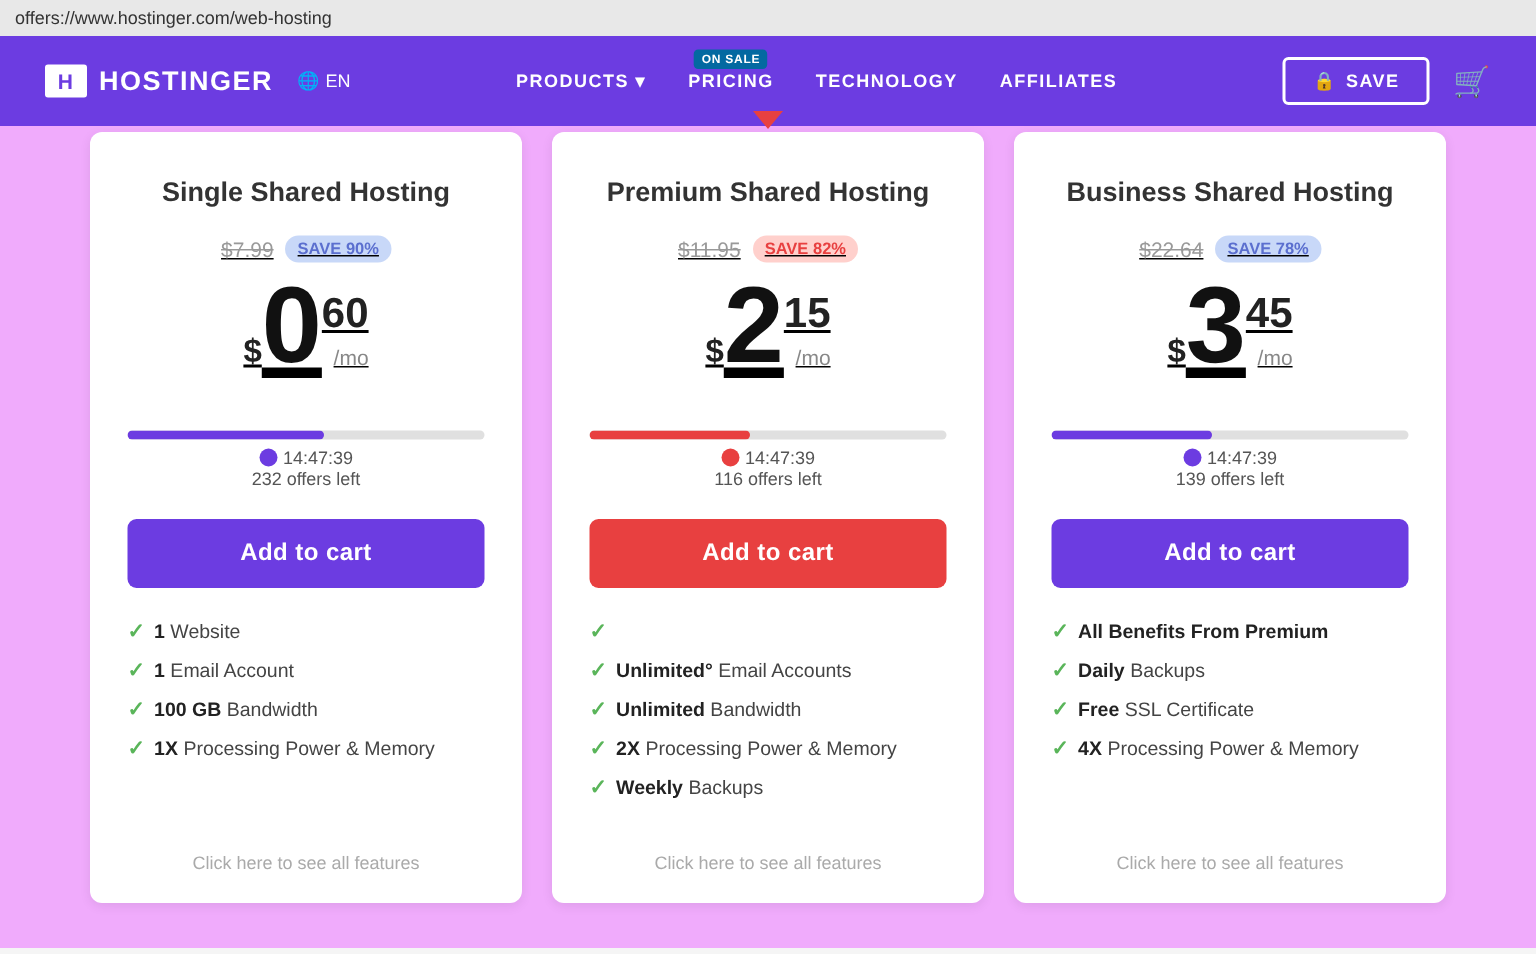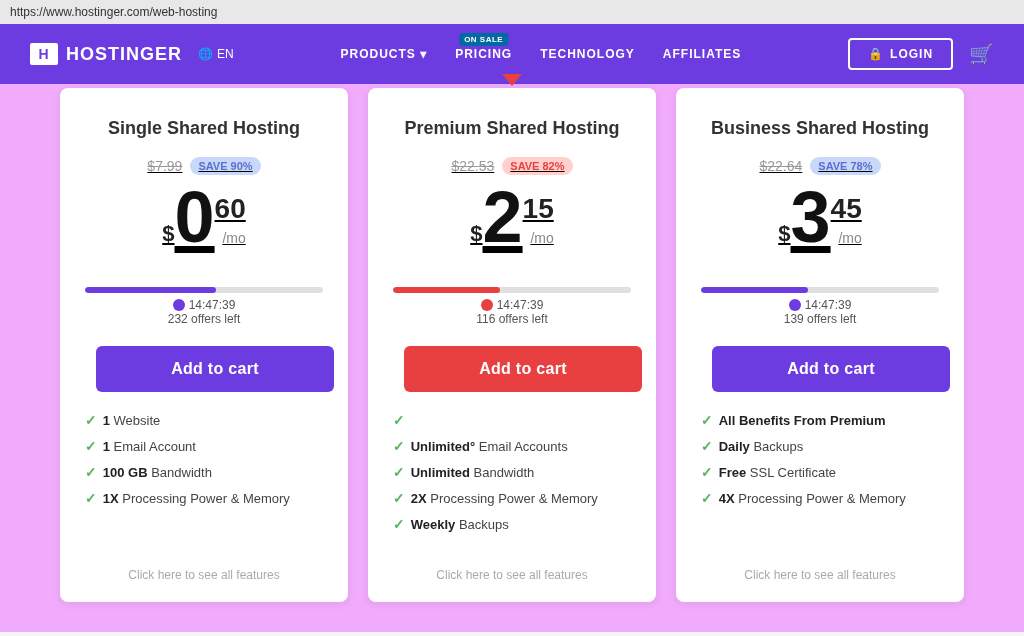--- a/index.html
+++ b/index.html
@@ -280,21 +280,21 @@
     
     .add-to-cart-btn {
       width: 100%;
       padding: 14px;
       border: none;
       border-radius: 6px;
       font-size: 16px;
       font-weight: 600;
       color: white;
       cursor: pointer;
-      margin: 14px 11px 20px;
+      margin: 14px 0 20px;
       letter-spacing: 0.3px;
     }
 
     .add-to-cart-btn.purple {
       background: #6c3ce1;
     }
 
     .add-to-cart-btn.red {
       background: #e84040;
     }
@@ -345,21 +345,21 @@
       height: 0;
       border-left: 10px solid transparent;
       border-right: 10px solid transparent;
       border-top: 12px solid #e84040;
     }
   </style>
 </head>
 <body>
 
 <div class="address-bar">
-  <span>https://www.hostinger.com/web-hosting</span>
+  <span>offers://www.hostinger.com/web-hosting</span>
 </div>
 
 <nav class="navbar">
   <div class="navbar-left">
     <div class="logo">
       <div class="logo-icon">
         <span>H</span>
       </div>
       <span>HOSTINGER</span>
     </div>
@@ -381,21 +381,21 @@
       <span>TECHNOLOGY</span>
     </div>
     <div class="nav-item">
       <span>AFFILIATES</span>
     </div>
   </div>
 
   <div class="navbar-right">
     <button class="login-btn">
       <span>🔒</span>
-      <span>LOGIN</span>
+      <span>SAVE</span>
     </button>
     <span class="cart-icon">🛒</span>
   </div>
 </nav>
 
 <div class="main-content">
   <div class="pricing-cards">
 
     <div class="pricing-card">
       <h2 class="card-title">Single Shared Hosting</h2>
@@ -445,21 +445,21 @@
         </li>
       </ul>
       <div class="see-all-features">Click here to see all features</div>
     </div>
 
     <div class="pricing-card" style="position:relative;">
       <div class="arrow-down"></div>
       <h2 class="card-title">Premium Shared Hosting</h2>
       <div class="price-section">
         <div class="original-price-row">
-          <span class="original-price">$22.53</span>
+          <span class="original-price">$11.95</span>
           <span class="save-badge red">SAVE 82%</span>
         </div>
         <div class="current-price">
           <span class="price-dollar">$</span>
           <span class="price-main">2</span>
           <div>
             <div class="price-decimal">15</div>
             <div class="price-period">/mo</div>
           </div>
         </div>

